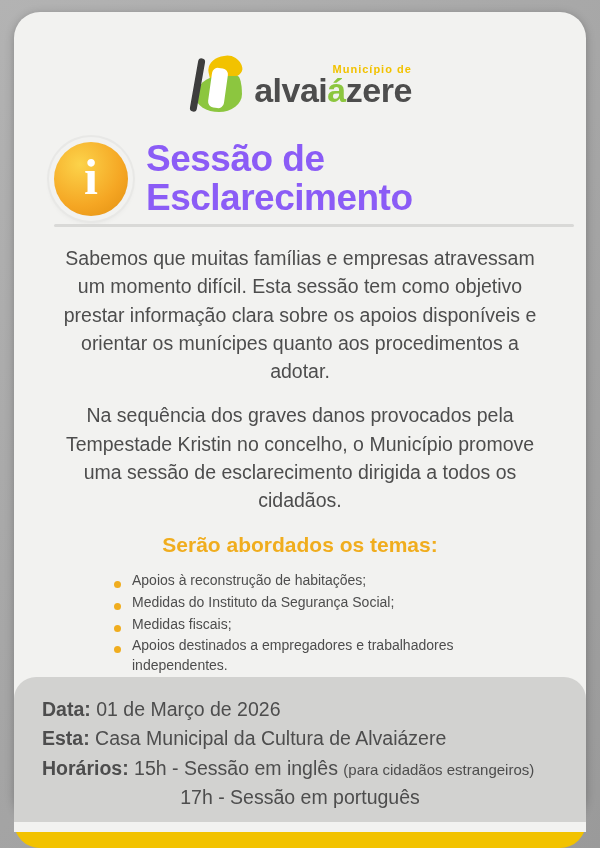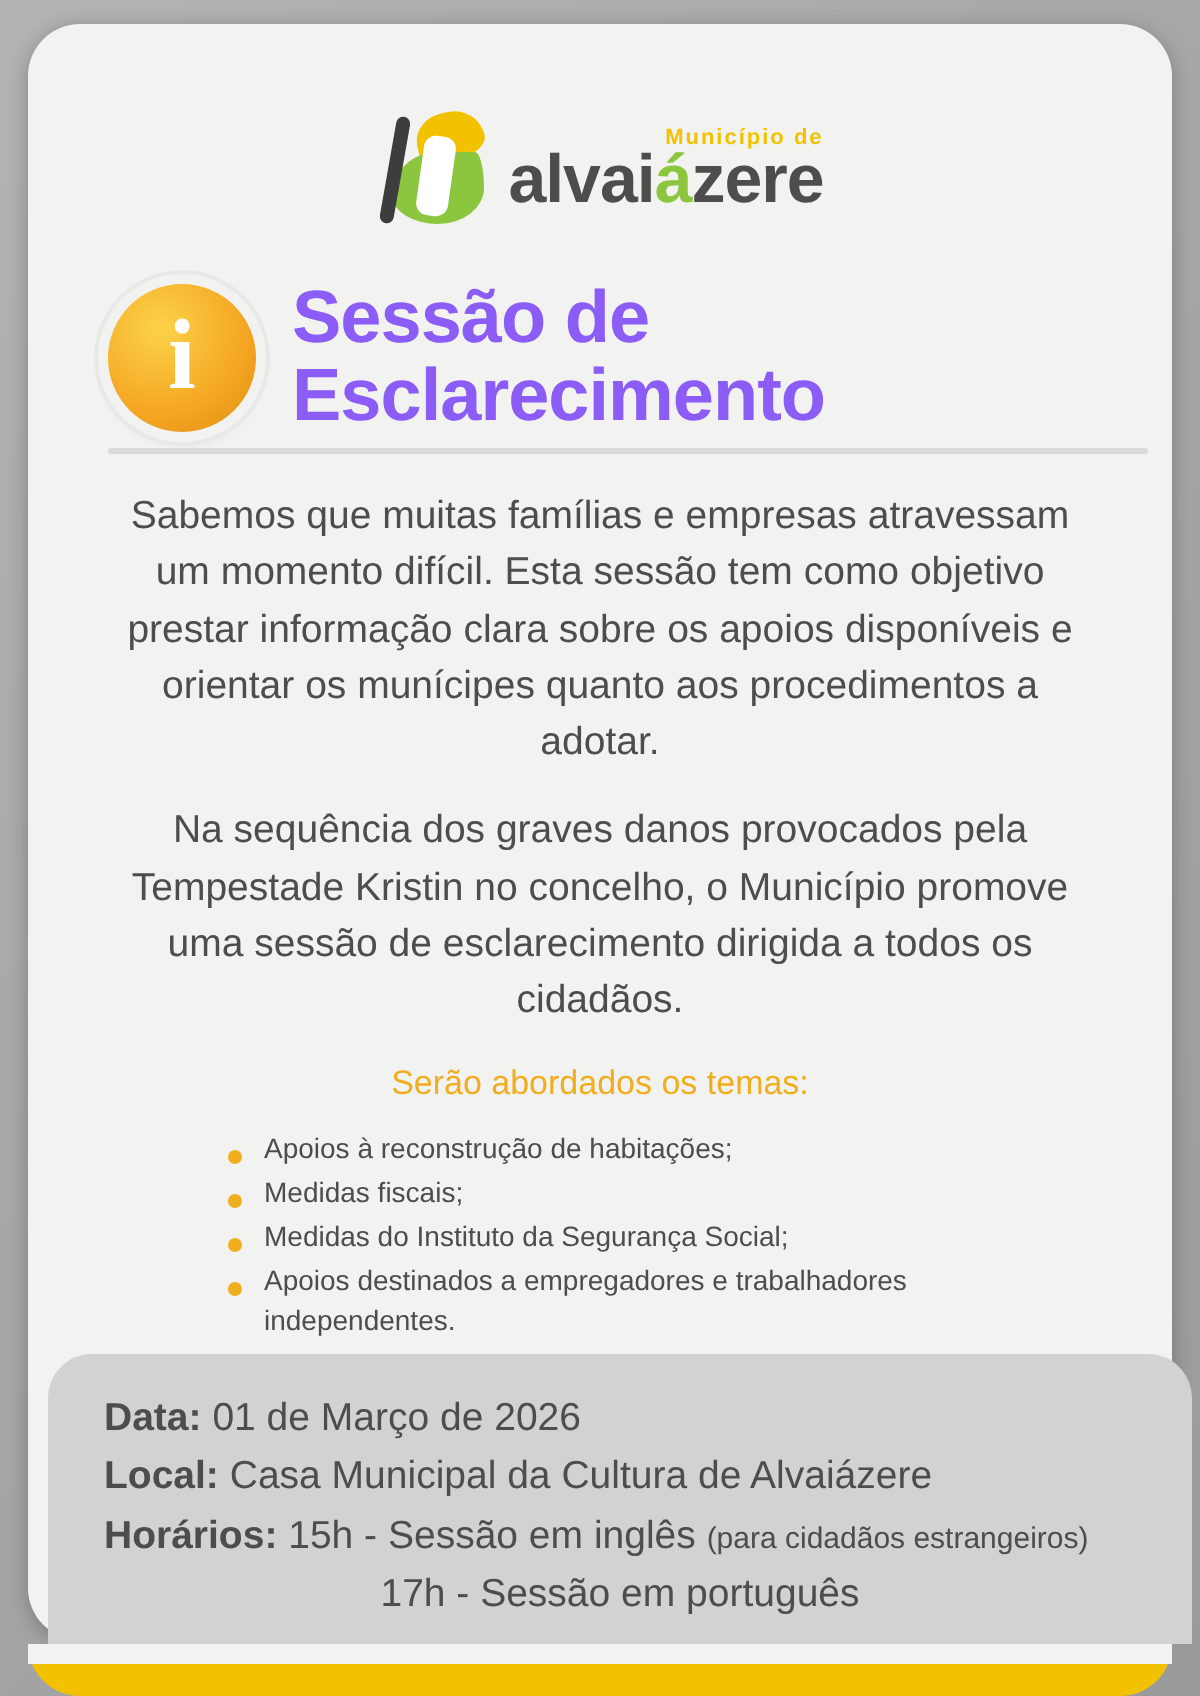--- a/index.html
+++ b/index.html
@@ -179,22 +179,22 @@
     color: #4d4d4d;
     font-size: 19.5px;
     line-height: 1.45;
   }
   .body-text p { margin: 0 0 16px 0; }
 
   .themes-head {
     margin-top: 4px;
     text-align: center;
     color: #f0ad1e;
-    font-size: 17px;
-    font-weight: normal;
+    font-size: 21px;
+    font-weight: bold;
   }
   .themes-list {
     margin: 10px 0 0 0;
     padding: 0;
     list-style: none;
     text-align: left;
     padding-left: 64px;
   }
   .themes-list li {
     position: relative;
@@ -211,21 +211,21 @@
     top: 10px;
     width: 7px;
     height: 7px;
     border-radius: 50%;
     background: #f0ad1e;
   }
 
   
   .info-block {
     position: absolute;
-    left: 24px;
+    left: 14px;
     bottom: 26px;
     width: 572px;
     height: 145px;
     background: #d2d2d0;
     border-radius: 22px 22px 0 0;
     box-sizing: border-box;
     padding: 18px 28px 0 28px;
     color: #4d4d4d;
   }
   .info-line {
@@ -265,35 +265,35 @@
     </div>
     <div class="title-underline"></div>
 
     <div class="body-text">
       <p>Sabemos que muitas famílias e empresas atravessam um momento difícil. Esta sessão tem como objetivo prestar informação clara sobre os apoios disponíveis e orientar os munícipes quanto aos procedimentos a adotar.</p>
       <p>Na sequência dos graves danos provocados pela Tempestade Kristin no concelho, o Município promove uma sessão de esclarecimento dirigida a todos os cidadãos.</p>
 
       <div class="themes-head">Serão abordados os temas:</div>
       <ul class="themes-list">
         <li>Apoios à reconstrução de habitações;</li>
+        <li>Medidas do Instituto da Segurança Social;</li>
         <li>Medidas fiscais;</li>
-        <li>Medidas do Instituto da Segurança Social;</li>
         <li>Apoios destinados a empregadores e trabalhadores independentes.</li>
       </ul>
     </div>
 
   </div>
 
   <div class="info-block">
     <div class="info-line">
       <b>Data:</b>
       <span>01 de Março de 2026</span>
     </div>
     <div class="info-line">
-      <b>Local:</b>
+      <b>Esta:</b>
       <span>Casa Municipal da Cultura de Alvaiázere</span>
     </div>
     <div class="info-line">
       <b>Horários:</b>
       <span>15h - Sessão em inglês</span>
       <span class="small-note">(para cidadãos estrangeiros)</span>
     </div>
     <div class="info-line centered">
       <span>17h - Sessão em português</span>
     </div>

